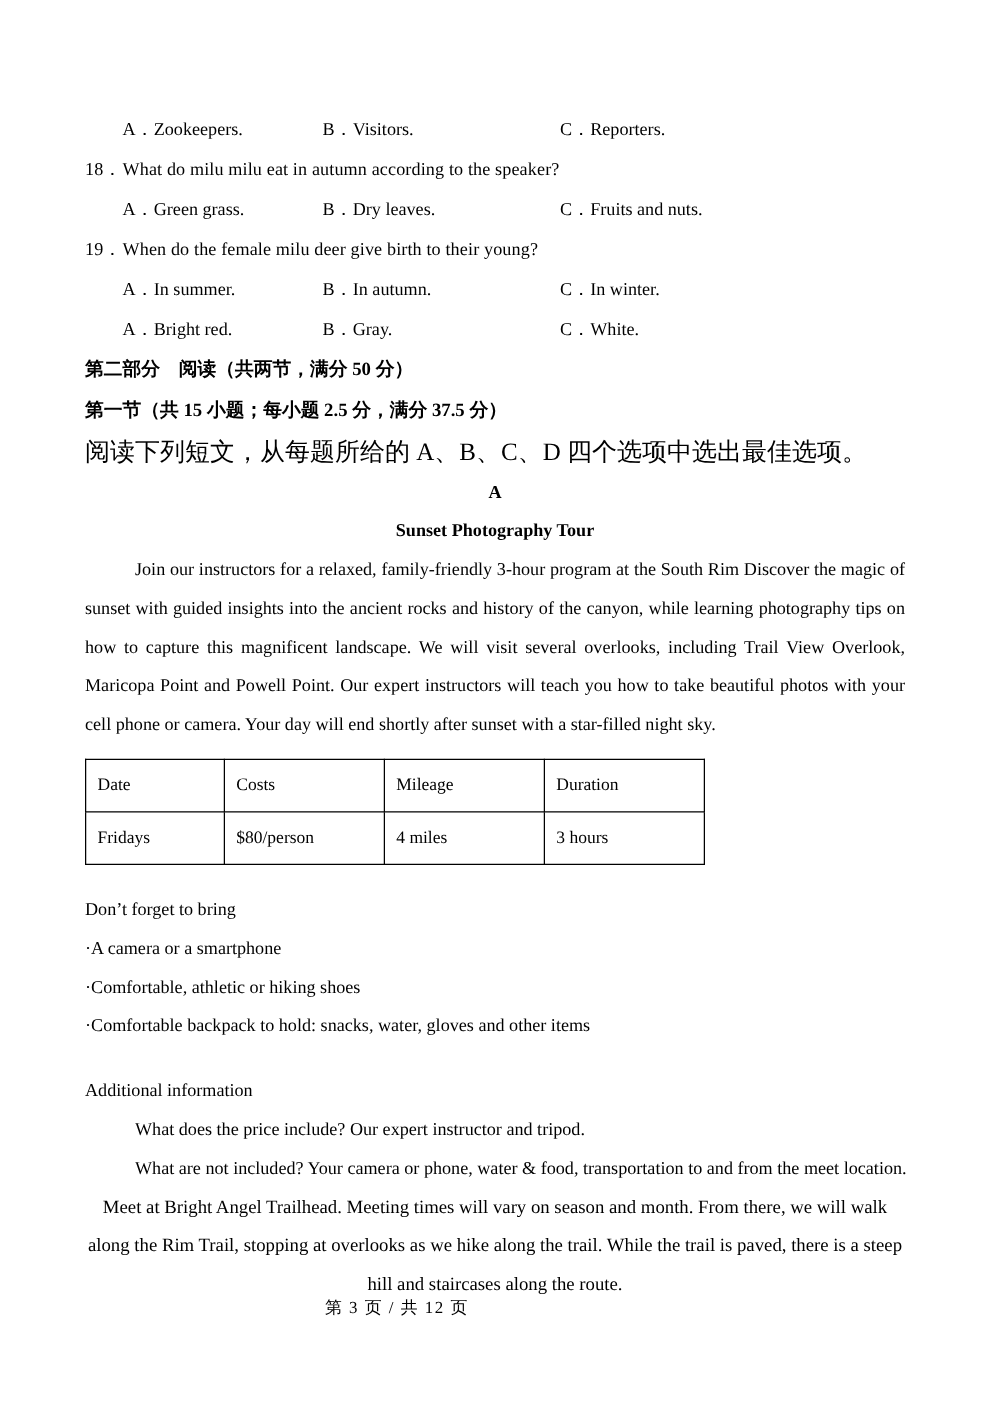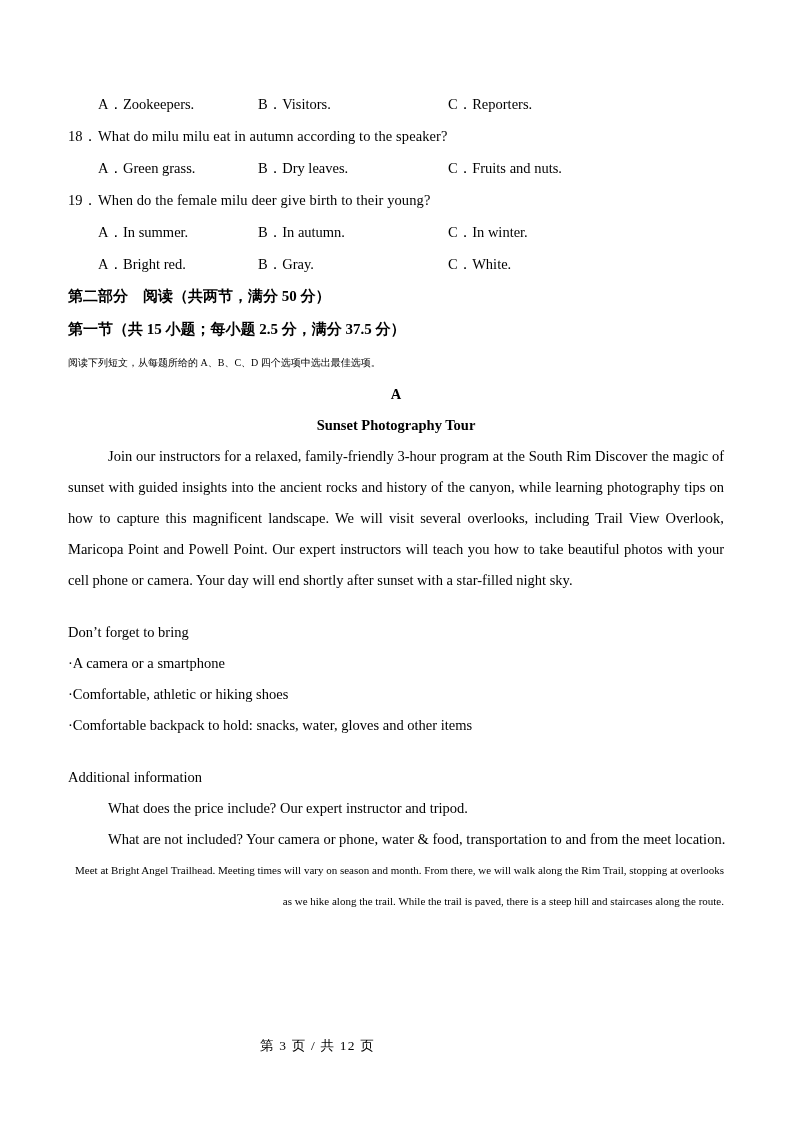--- a/index.html
+++ b/index.html
@@ -61,21 +61,21 @@
 
   
   .cn-head {
     font-weight: bold;
     font-size: 15px;
     line-height: 33px;
     font-family: "Liberation Serif", "DejaVu Serif", serif;
     white-space: nowrap;
   }
   .cn-instruction {
-    font-size: 10px;
+    font-size: 20px;
     line-height: 33px;
     white-space: nowrap;
   }
 
   
   .center-label {
     text-align: center;
     font-weight: bold;
     font-size: 14.5px;
     line-height: 31px;
@@ -126,23 +126,23 @@
   }
 
   
   .add-para {
     font-size: 14.5px;
     line-height: 31px;
     text-indent: 40px;
     white-space: nowrap;
   }
   .plain-para {
-    font-size: 11px;
-    line-height: 31px;
-    text-align: right;
+    font-size: 15px;
+    line-height: 31px;
+    text-align: center;
     margin: 0;
   }
 
   
   .footer {
     position: absolute;
     left: 0;
     top: 1037px;
     width: 635px;
     text-align: center;
@@ -188,20 +188,36 @@
     </div>
 
     <div class="cn-head">第二部分　阅读（共两节，满分 50 分）</div>
     <div class="cn-head">第一节（共 15 小题；每小题 2.5 分，满分 37.5 分）</div>
     <div class="cn-instruction">阅读下列短文，从每题所给的 A、B、C、D 四个选项中选出最佳选项。</div>
 
     <div class="center-label">A</div>
     <div class="center-label">Sunset Photography Tour</div>
     <p class="passage">Join our instructors for a relaxed, family-friendly 3-hour program at the South Rim Discover the magic of sunset with guided insights into the ancient rocks and history of the canyon, while learning photography tips on how to capture this magnificent landscape. We will visit several overlooks, including Trail View Overlook, Maricopa Point and Powell Point. Our expert instructors will teach you how to take beautiful photos with your cell phone or camera. Your day will end shortly after sunset with a star-filled night sky.</p>
 
+    <table class="info-table">
+      <tbody>
+        <tr>
+          <td class="col-date">Date</td>
+          <td class="col-costs">Costs</td>
+          <td class="col-mileage">Mileage</td>
+          <td class="col-duration">Duration</td>
+        </tr>
+        <tr>
+          <td class="col-date">Fridays</td>
+          <td class="col-costs">$80/person</td>
+          <td class="col-mileage">4 miles</td>
+          <td class="col-duration">3 hours</td>
+        </tr>
+      </tbody>
+    </table>
 
     <div class="sub-head">Don’t forget to bring</div>
     <div class="bullet-line">
       <span class="bullet-dot">·</span><span>A camera or a smartphone</span>
     </div>
     <div class="bullet-line">
       <span class="bullet-dot">·</span><span>Comfortable, athletic or hiking shoes</span>
     </div>
     <div class="bullet-line">
       <span class="bullet-dot">·</span><span>Comfortable backpack to hold: snacks, water, gloves and other items</span>

